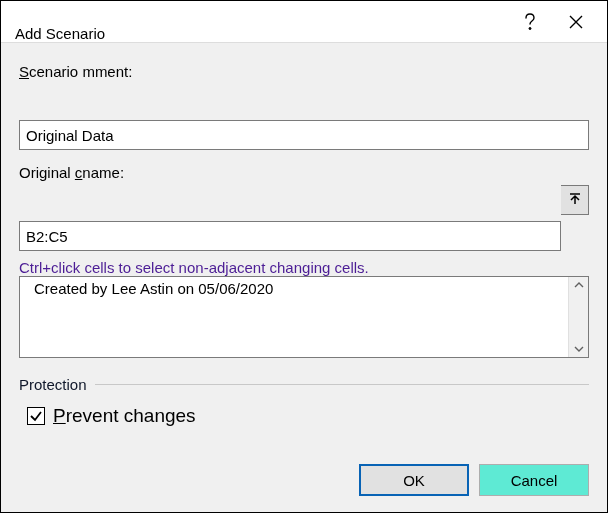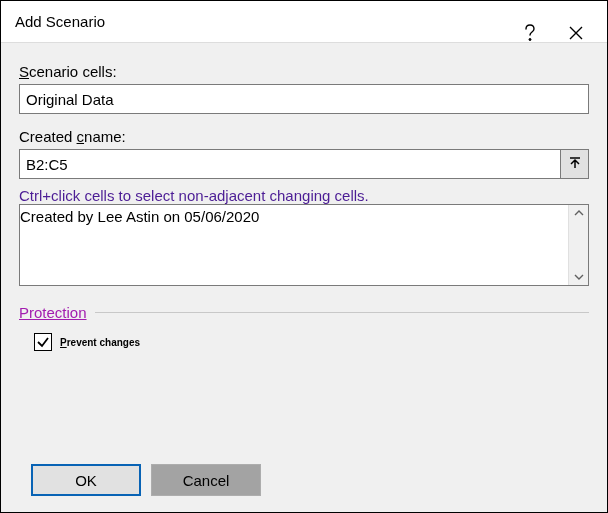--- a/index.html
+++ b/index.html
@@ -8,40 +8,41 @@
     width: 608px; height: 513px;
     border: 1px solid #000;
     background: #f0f0f0;
     display: flex; flex-direction: column;
     position: relative;
   }
   .titlebar {
     height: 42px;
     background: #fff;
     border-bottom: 1px solid #ddd;
-    display: flex; align-items: flex-start;
+    display: flex; align-items: flex-end;
     padding: 12px 8px 0 14px;
   }
   .titlebar .title { font-size: 15px; color: #000; flex: 1; }
   .titlebar .tbtn {
     width: 46px; height: 40px;
     display: flex; align-items: center; justify-content: center;
     font-size: 18px; color: #000; cursor: pointer;
   }
   .titlebar .tbtn svg { stroke: #000; }
   .body { padding: 14px 18px 12px 18px; flex: 1; display: flex; flex-direction: column; }
   .lbl { font-size: 15px; color: #000; margin-top: 6px; margin-bottom: 4px; }
   .underline-s { text-decoration: underline; }
   .text-input {
     width: 100%; height: 30px;
     border: 1px solid #7a7a7a;
     background: #fff;
     font-size: 15px;
     padding: 13px 6px;
     outline: none;
+    margin-top: 36px;
   }
   .cells-row { display: flex; width: 100%; }
   .cells-row .text-input { flex: 1; }
   .collapse-btn {
     width: 28px; height: 30px;
     border: 1px solid #7a7a7a; border-left: none;
     background: #e1e1e1;
     display: flex; align-items: center; justify-content: center;
     cursor: pointer;
   }
@@ -49,57 +50,57 @@
   .textarea-wrap {
     position: relative;
     width: 100%; height: 82px;
     border: 1px solid #7a7a7a;
     background: #fff;
     display: flex;
   }
   .textarea {
     flex: 1;
     font-size: 15px;
-    padding: 3px 0;
+    padding: 3px 14px;
     border: none; outline: none; resize: none;
     background: transparent;
   }
   .vscroll {
     width: 20px;
     background: #f0f0f0;
     border-left: 1px solid #e0e0e0;
     display: flex; flex-direction: column; justify-content: space-between;
     align-items: center;
     padding: 4px 0;
   }
   .fieldset-row {
     display: flex; align-items: center;
     margin-top: 18px; margin-bottom: 6px;
   }
-  .fieldset-label { font-size: 15px; color: #a21caf; margin-right: 8px; text-decoration: underline; }
+  .fieldset-label { font-size: 15px; color: #0f172a; margin-right: 8px; }
   .fieldset-line { flex: 1; height: 1px; background: #c8c8c8; }
-  .chk-row { display: flex; align-items: center; margin: 6px 0 6px 15px; font-size: 10px; font-weight: bold; }
+  .chk-row { display: flex; align-items: center; margin: 6px 0 6px 8px; font-size: 19px; }
   .chk {
     width: 18px; height: 18px;
     border: 1px solid #000;
     background: #fff;
     margin-right: 8px;
     display: flex; align-items: center; justify-content: center;
     cursor: pointer;
   }
   .footer {
-    display: flex; gap: 10px;
+    display: flex; justify-content: flex-end; gap: 10px;
     padding: 10px 18px 16px 30px;
   }
   .btn {
     width: 110px; height: 32px;
     font-size: 15px;
     display: flex; align-items: center; justify-content: center;
     cursor: pointer;
-    background: #a3a3a3;
+    background: #5eead4;
     border: 1px solid #adadad;
   }
   .btn.primary { border: 2px solid #0863b5; background: #e1e1e1; }
 </style>
 </head>
 <body>
 
 <div class="dialog">
 
   <div class="titlebar">
@@ -113,28 +114,28 @@
     <div class="tbtn">
       <svg width="14" height="14" viewBox="0 0 14 14">
         <path d="M1 1 L13 13 M13 1 L1 13" stroke-width="1.4"></path>
       </svg>
     </div>
   </div>
 
   <div class="body">
 
     <div class="lbl">
-      <span></span><span class="underline-s">S</span><span>cenario cells:</span>
+      <span></span><span class="underline-s">S</span><span>cenario mment:</span>
     </div>
     <div style="position:relative;">
       <input class="text-input" type="text" value="Original Data" style="">
     </div>
 
     <div class="lbl" style="margin-top:14px;">
-      <span>Created </span><span class="underline-s">c</span><span>name:</span>
+      <span>Original </span><span class="underline-s">c</span><span>name:</span>
     </div>
     <div class="cells-row">
       <input class="text-input" type="text" value="B2:C5" style="">
       <div class="collapse-btn">
         <svg width="14" height="14" viewBox="0 0 14 14">
           <path d="M7 11 L7 3 M3 7 L7 3 L11 7" stroke="#000" stroke-width="1.5" fill="none"></path>
           <line x1="2" y1="1" x2="12" y2="1" stroke="#000" stroke-width="1.5"></line>
         </svg>
       </div>
     </div>

